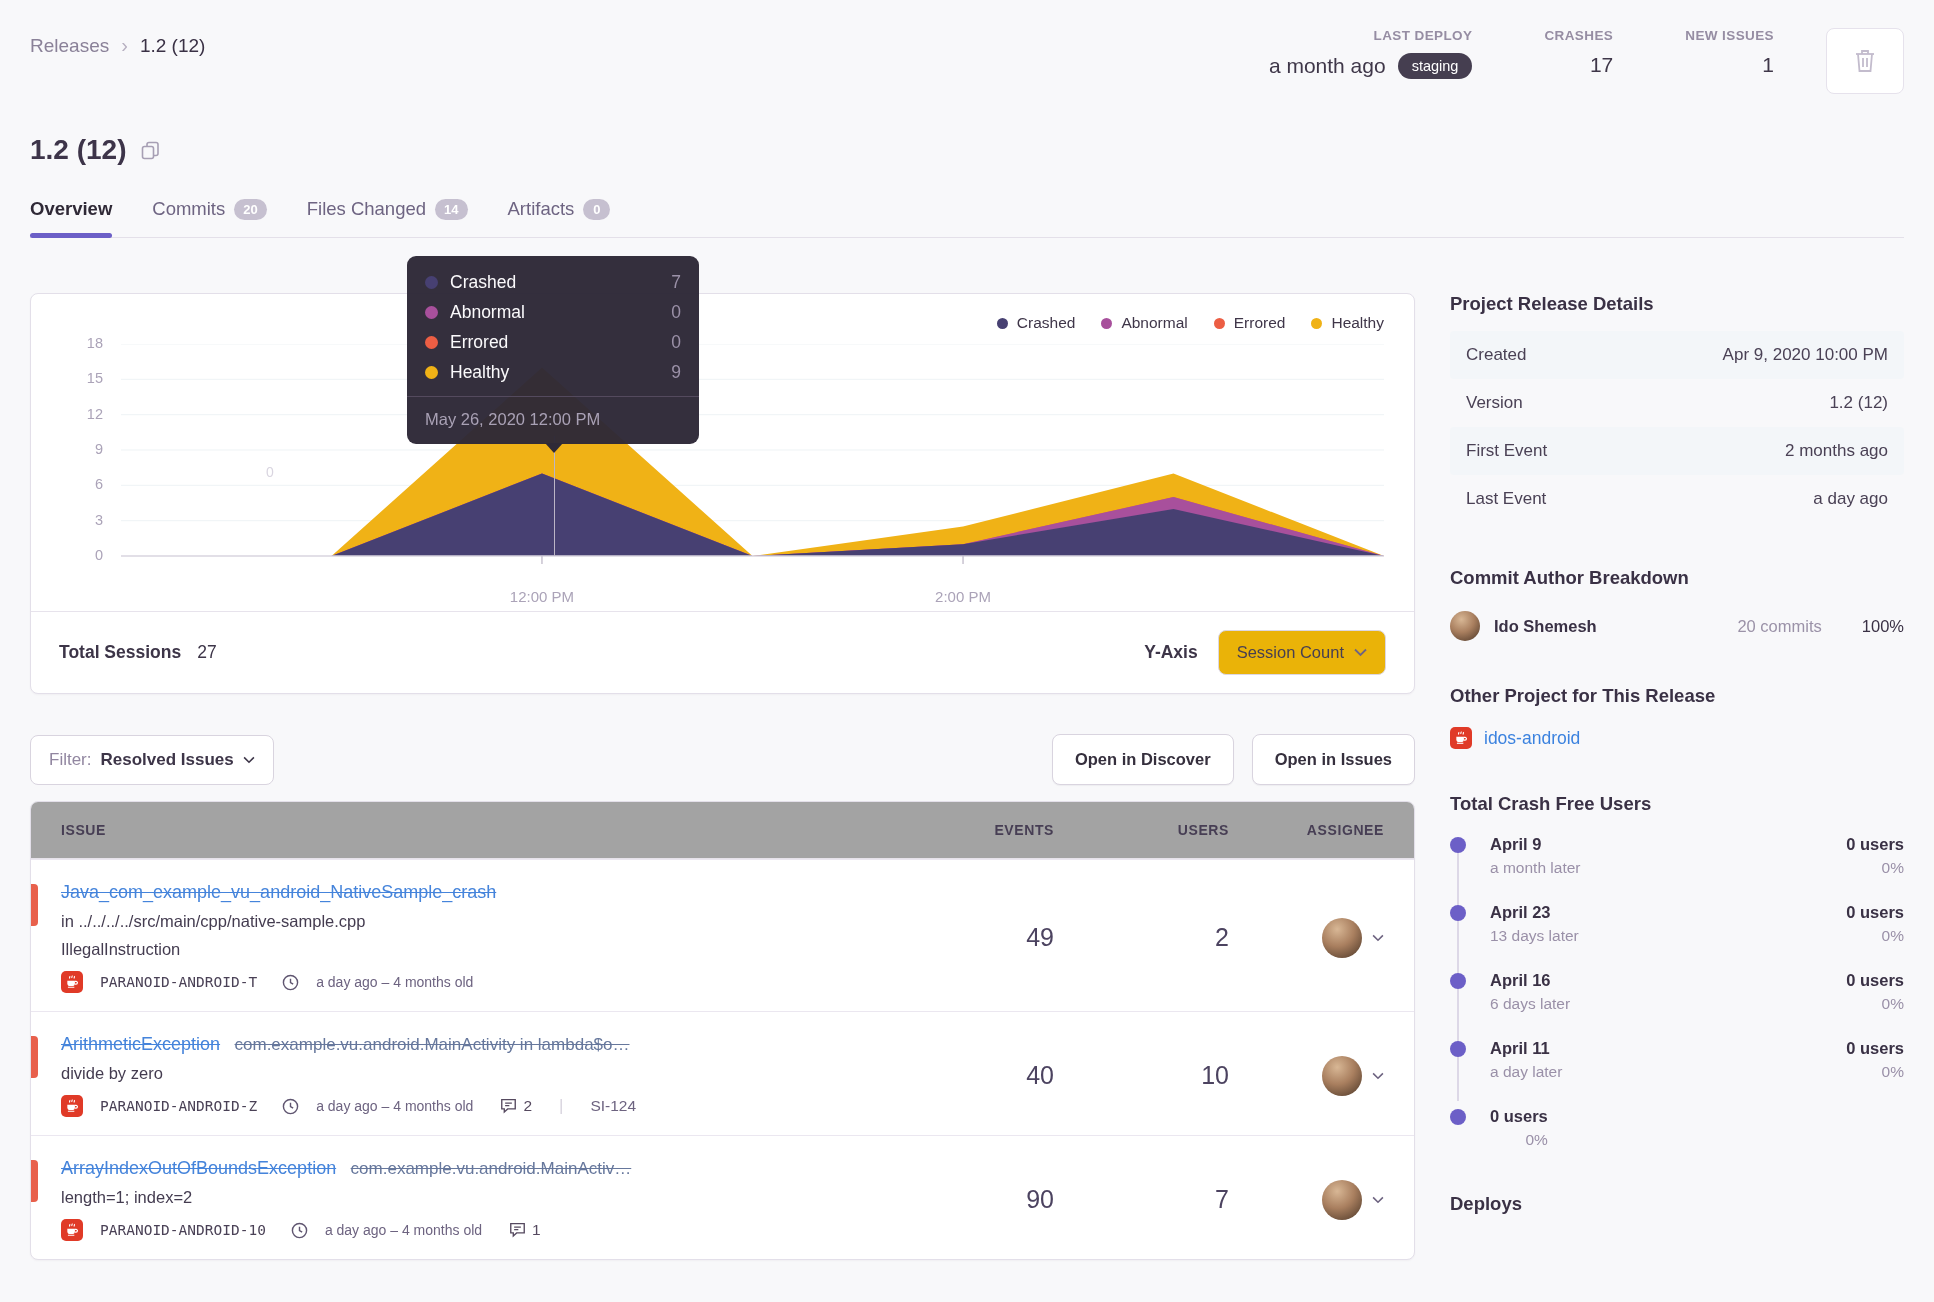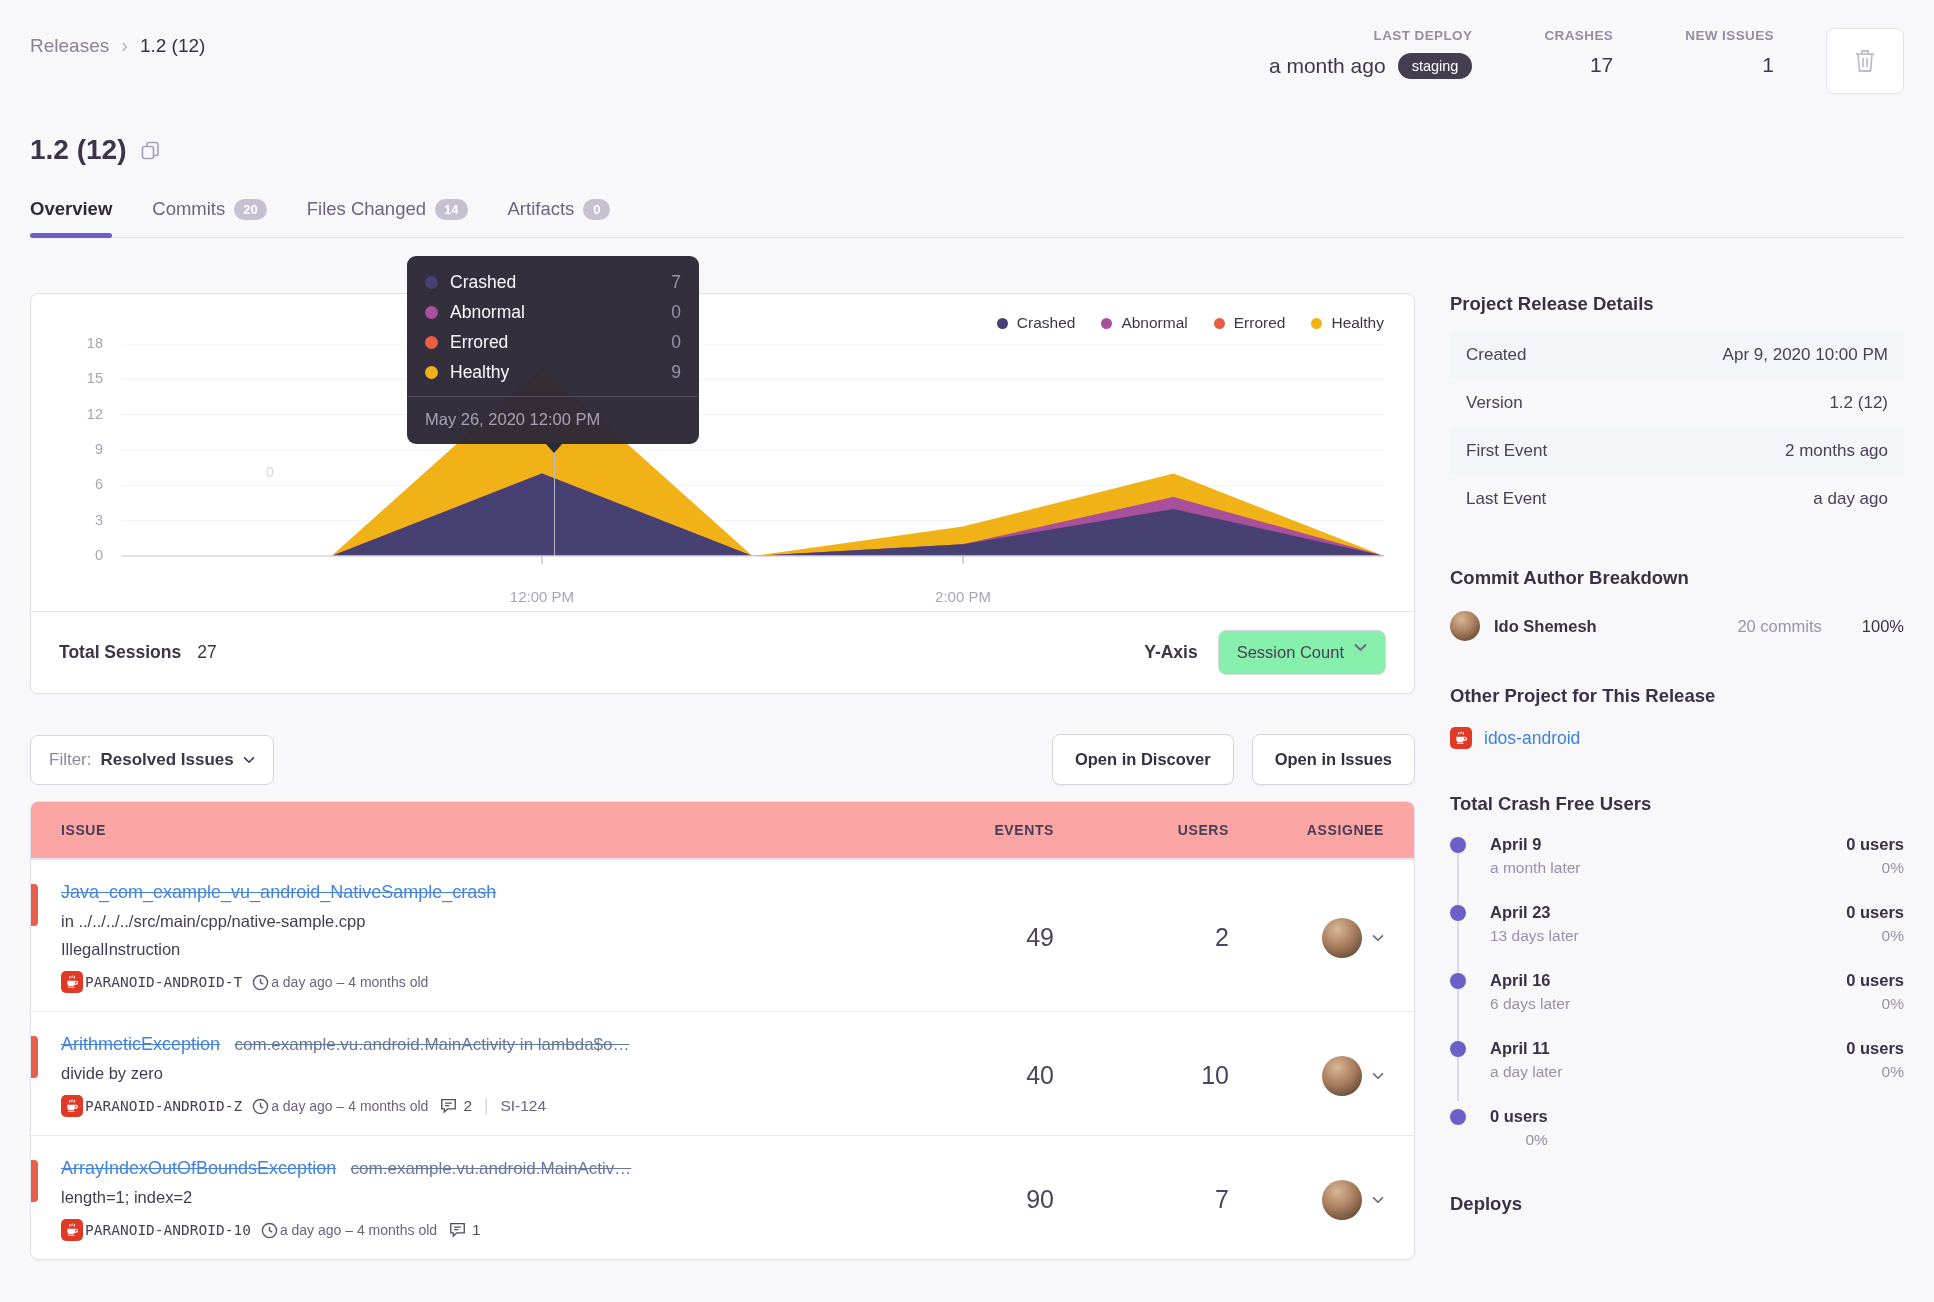--- a/index.html
+++ b/index.html
@@ -64,50 +64,50 @@
   .tip-val { color:#9b91a8; }
   .tooltip-footer { border-top:1px solid #544a5e; padding:13px 18px 15px 18px; color:#a9a1b5; font-size:16.5px;}
   .tooltip-notch { position:absolute; left:138px; bottom:-9px; width:0; height:0;
     border-left:9px solid transparent; border-right:9px solid transparent; border-top:10px solid #2e2937;}
   .chart-footer { display:flex; align-items:center; justify-content:space-between; border-top:1px solid #e7e3ec;
     padding:18px 28px; margin-top:2px;}
   .cf-left { display:flex; align-items:center; gap:16px; font-size:17.5px; color:#3d3548;}
   .cf-left .k { font-weight:700; }
   .cf-right { display:flex; align-items:center; gap:20px;}
   .cf-right .k { font-weight:700; font-size:17.5px; color:#3d3548;}
-  .select-btn { display:flex; gap:10px; background:#86efac; border:1px solid #dcd7e2; border-radius:8px;
+  .select-btn { display:flex; align-items:center; gap:10px; background:#eab308; border:1px solid #dcd7e2; border-radius:8px;
     padding:12px 18px; font-size:16.5px; color:#473f52; cursor:pointer;}
 
   
   .filter-row { display:flex; justify-content:space-between; align-items:center; margin:40px 0 16px 0;}
   .filter-btn { display:flex; align-items:center; gap:9px; background:#fff; border:1px solid #d9d4df; border-radius:8px;
     padding:14px 18px; font-size:17px; cursor:pointer;}
   .filter-btn .muted { color:#9186a0; }
   .filter-btn .strong { color:#3d3548; font-weight:700; }
   .actions { display:flex; gap:18px; }
   .action-btn { background:#fff; border:1px solid #d9d4df; border-radius:8px; padding:15px 22px;
     font-size:16.5px; font-weight:700; color:#352f3d; cursor:pointer; box-shadow:0 1px 1px rgba(40,30,60,.05);}
 
   
   .issues-card { overflow:hidden; }
-  .t-head { display:flex; background:#fca5a5; border-bottom:1px solid #e6e2ea; padding:20px 0;
+  .t-head { display:flex; background:#a3a3a3; border-bottom:1px solid #e6e2ea; padding:20px 0;
     font-size:14px; font-weight:700; letter-spacing:.6px; color:#473e54;}
   .c-issue { flex:1; padding-left:30px; }
   .c-events { width:130px; text-align:right; flex:none;}
   .c-users { width:175px; text-align:right; flex:none;}
   .c-assignee { width:185px; text-align:right; padding-right:30px; flex:none;}
   .t-row { position:relative; display:flex; border-top:1px solid #ebe7f0; padding:22px 0 18px 0;}
   .t-row:first-of-type { border-top:none; }
   .level-bar { position:absolute; left:0; top:24px; width:7px; height:42px; background:#e8604c; border-radius:0 4px 4px 0;}
   .issue-title { font-size:18px; font-weight:500; text-decoration:line-through; color:#4584db; cursor:pointer;}
   .issue-title-extra { font-size:17px; color:#66779c; text-decoration:line-through; margin-left:10px; cursor:pointer;}
   .issue-line { margin-bottom:9px; }
   .issue-culprit { font-size:16.5px; color:#443c50; margin-bottom:9px;}
   .issue-message { font-size:16.5px; color:#443c50; margin-bottom:12px;}
-  .issue-meta { display:flex; align-items:center; gap:2px; margin-top:2px;}
+  .issue-meta { display:flex; align-items:center; gap:17px; margin-top:2px;}
   .proj-icon { width:22px; height:22px; background:#e03a27; border-radius:5px; display:flex; align-items:center; justify-content:center; flex:none;}
   .proj-slug { font-family:"DejaVu Sans Mono", monospace; font-size:14.5px; color:#4a4156; margin-right:8px;}
   .meta-age { font-size:14px; color:#6d6380; }
   .meta-icon { display:flex; align-items:center; }
   .comment-wrap { display:flex; align-items:center; gap:6px; margin-left:10px; color:#55495f; font-size:15.5px;}
   .meta-div { color:#d8d3de; margin:0 10px; font-size:17px;}
   .meta-annot { color:#6d6380; font-size:15.5px;}
   .num-cell { display:flex; align-items:center; justify-content:flex-end; font-size:25px; color:#4c4360;}
   .assignee-cell { display:flex; align-items:center; justify-content:flex-end; gap:10px;}
   .avatar { width:40px; height:40px; border-radius:50%;

